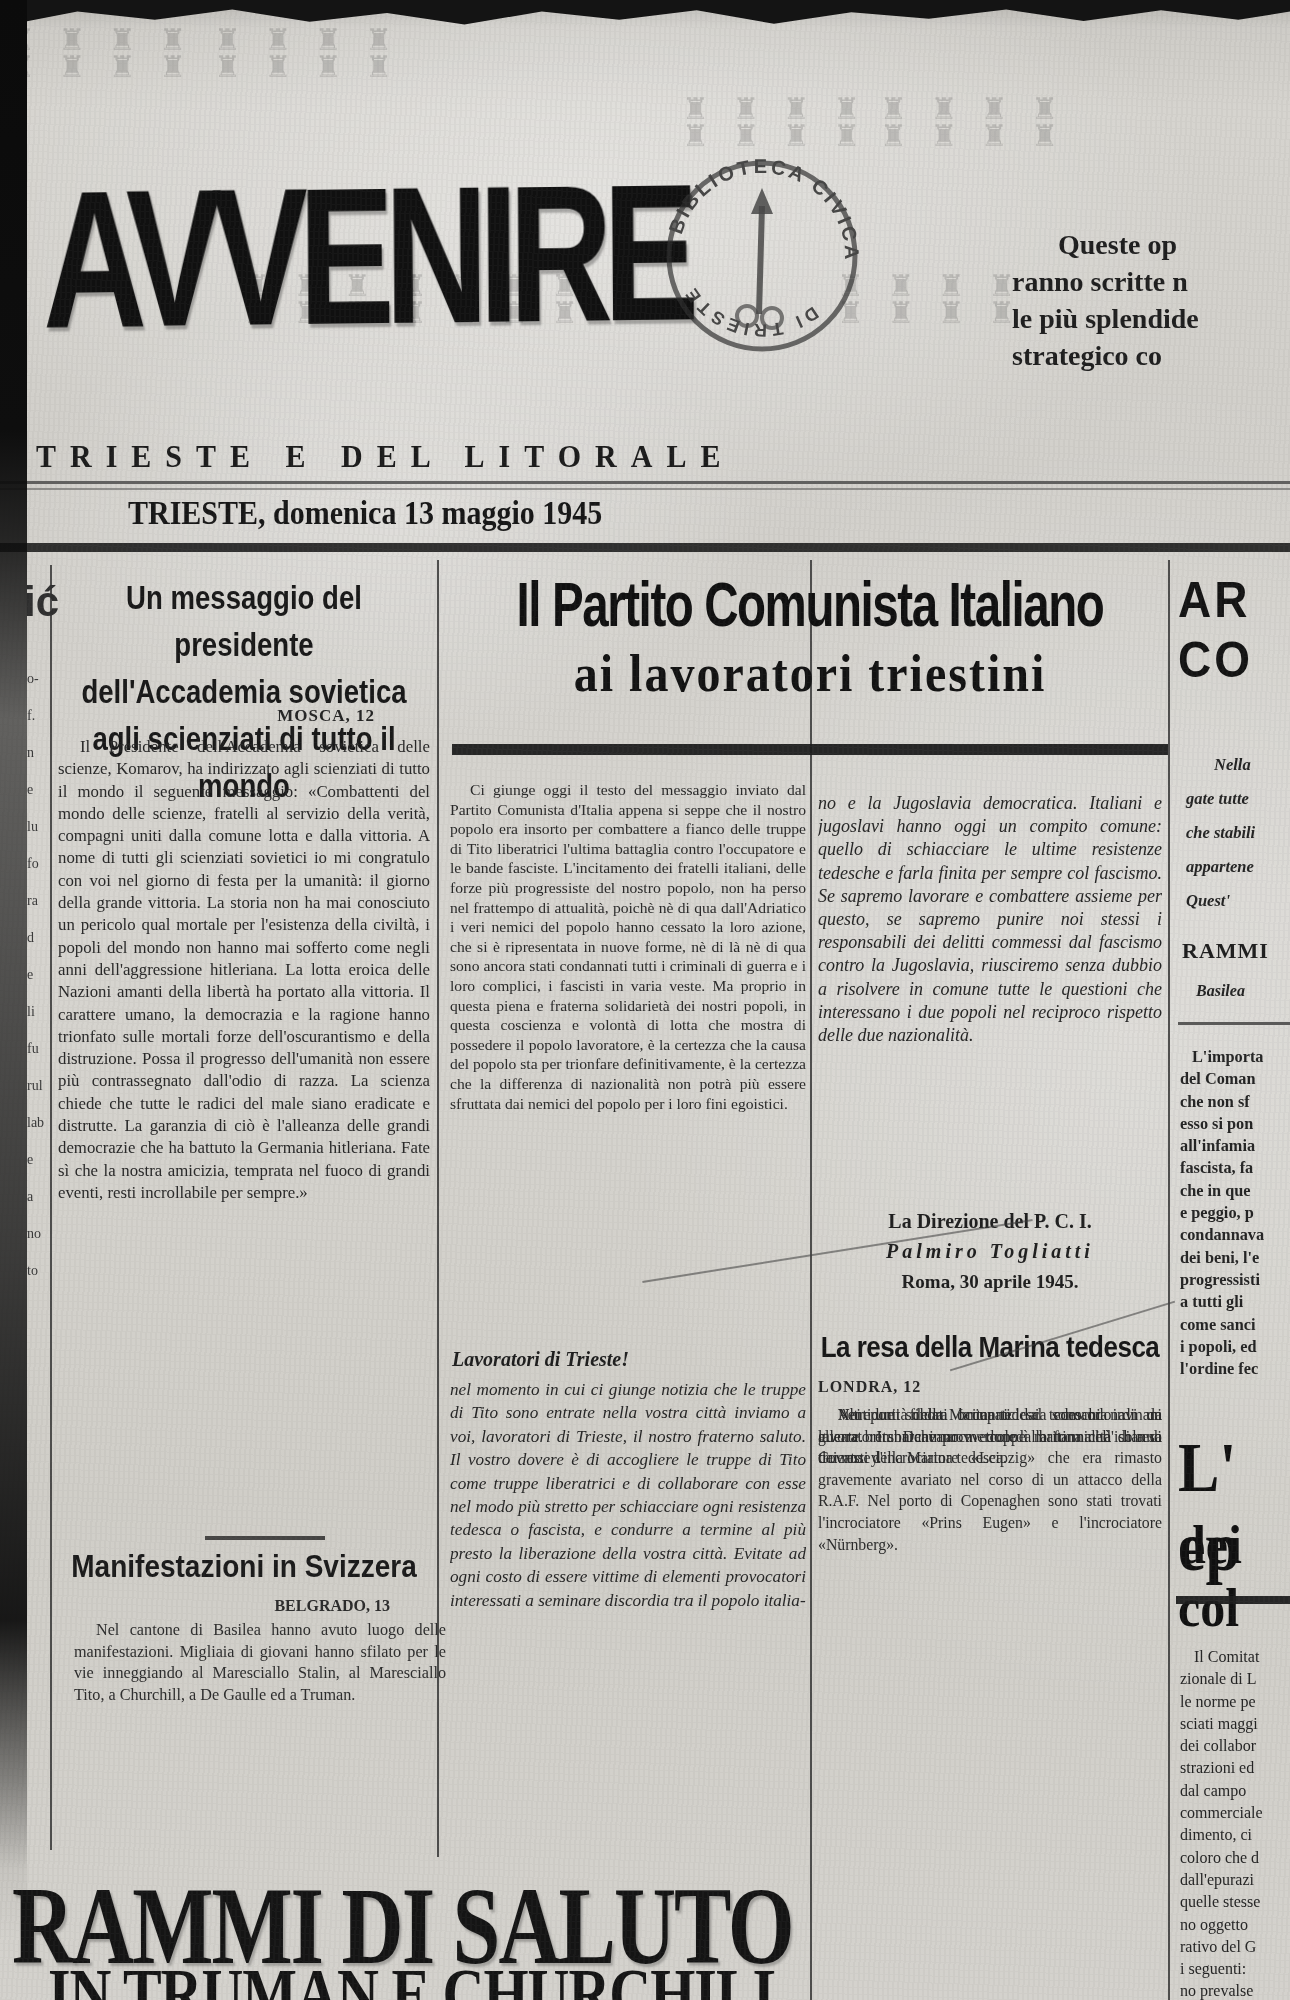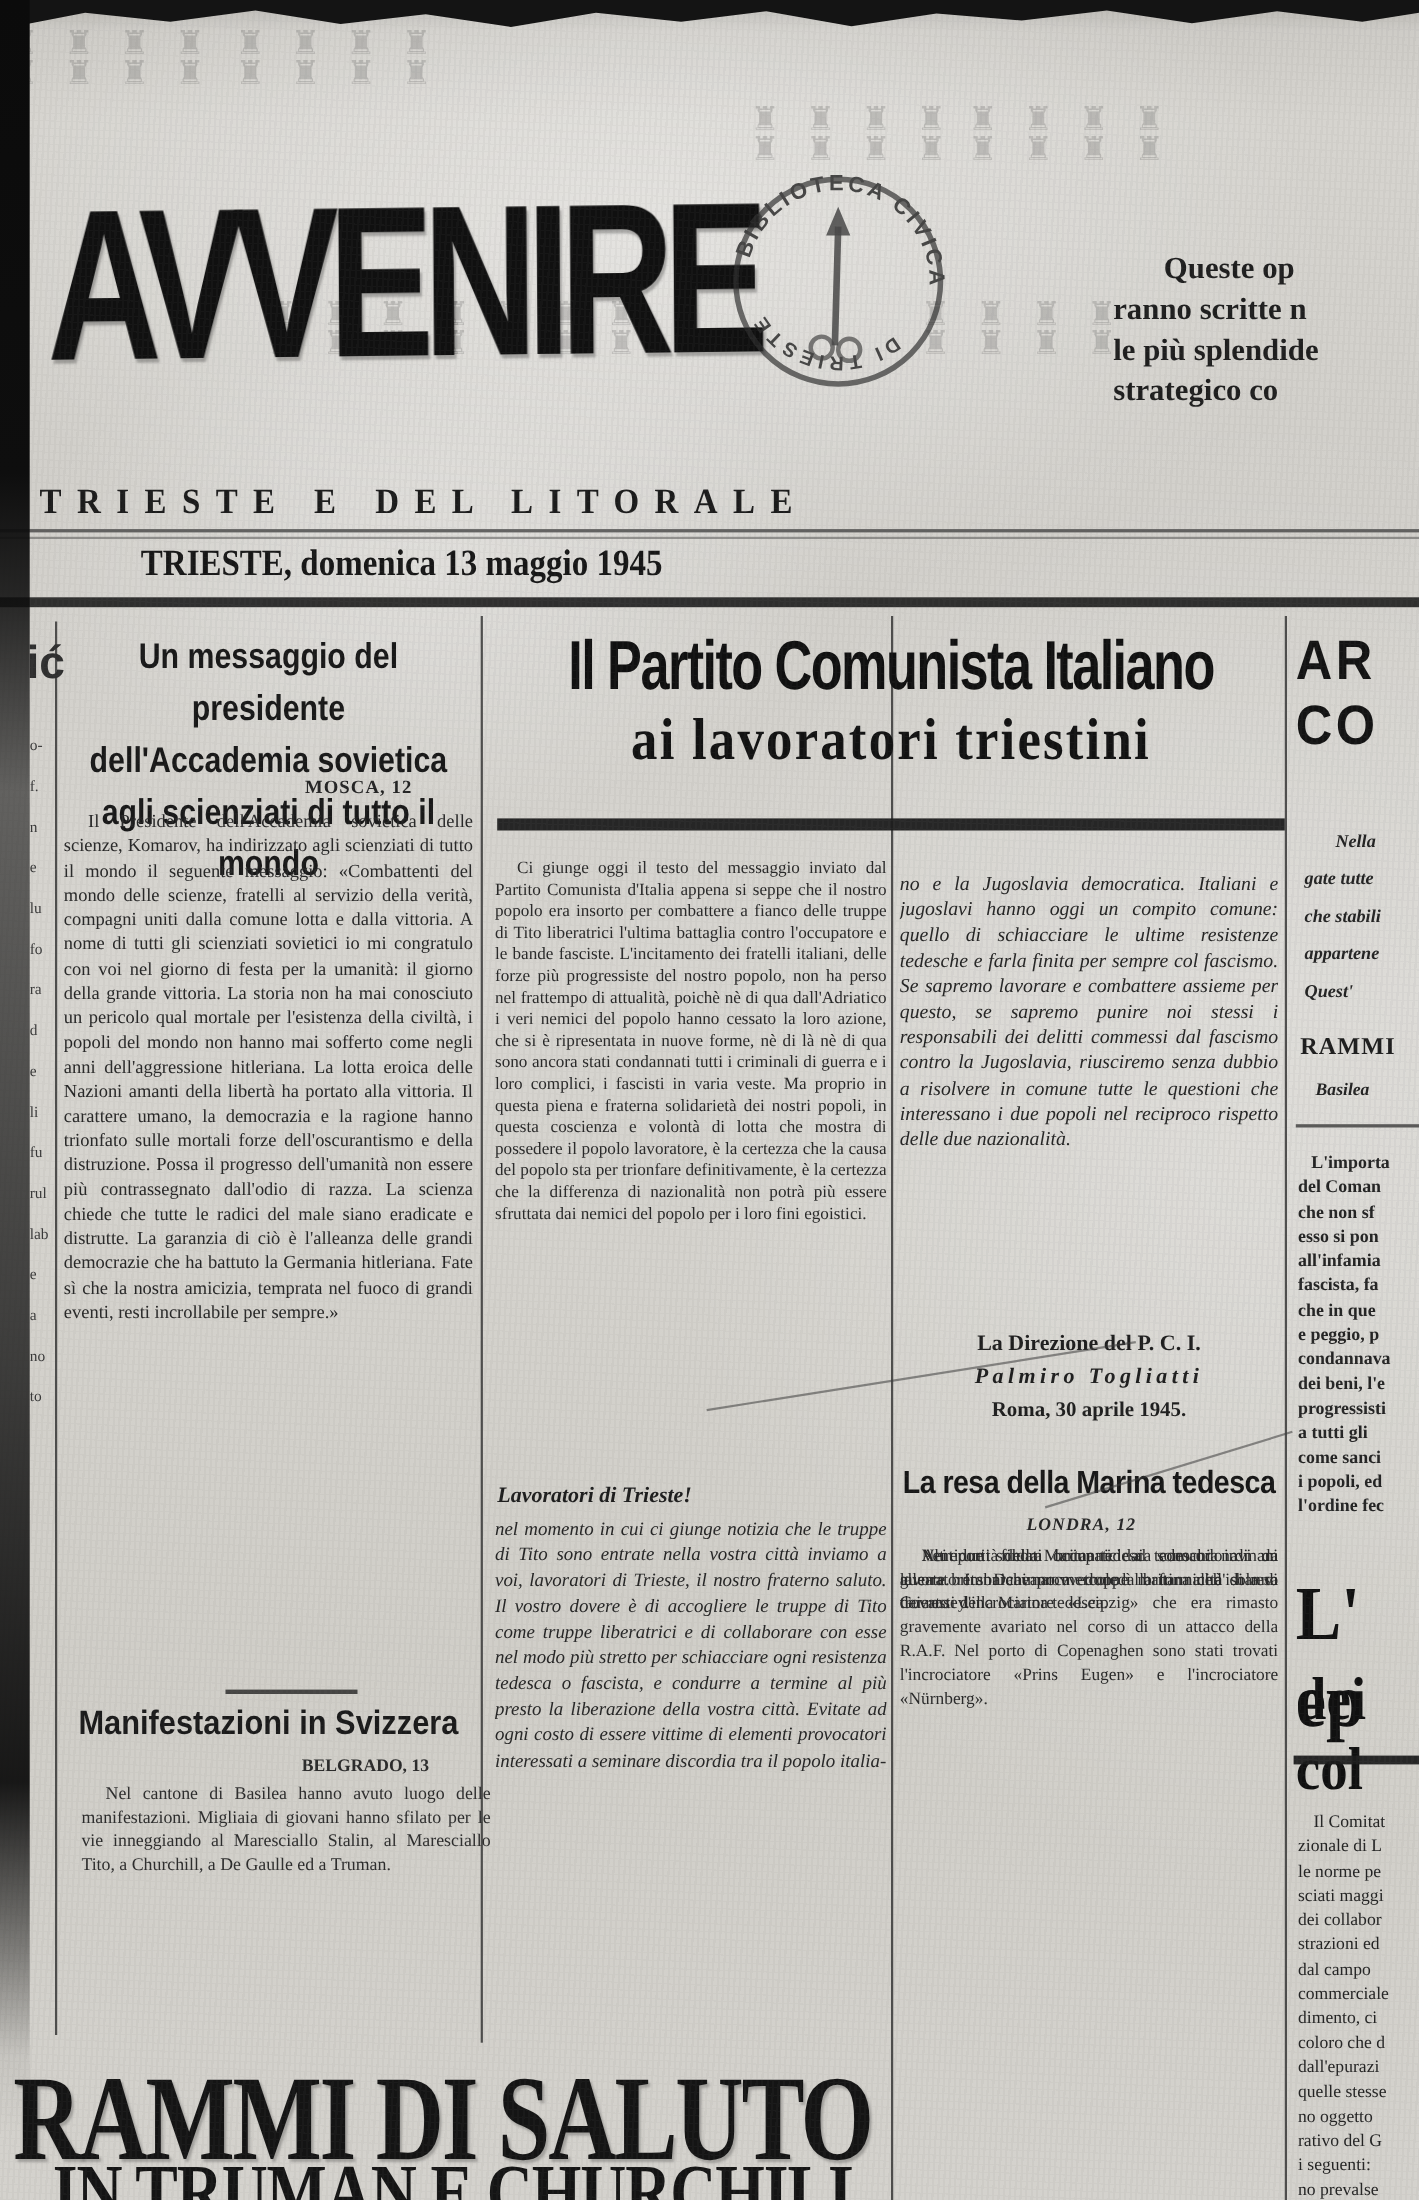--- a/index.html
+++ b/index.html
@@ -70,22 +70,22 @@
     line-height:23.4px;text-align:justify;color:#252525;filter:blur(.4px);overflow:hidden;}
   .c3-appeal{left:818px;top:792px;width:344px;height:356px;font-style:italic;font-size:18px;
     line-height:23.2px;text-align:justify;color:#242424;filter:blur(.4px);overflow:hidden;}
   .sig-org{left:818px;top:1210px;width:344px;text-align:center;font-weight:700;font-size:20px;color:#1e1e1e;filter:blur(.35px);}
   .sig-name{left:818px;top:1240px;width:344px;text-align:center;font-weight:700;font-style:italic;
     font-size:20px;letter-spacing:4px;color:#1e1e1e;filter:blur(.35px);}
   .sig-place{left:818px;top:1271px;width:344px;text-align:center;font-weight:700;font-size:19px;color:#1e1e1e;filter:blur(.35px);}
   .marina-head{left:812px;top:1330px;width:356px;text-align:center;font-family:"Liberation Sans",sans-serif;
     font-weight:800;font-size:26px;letter-spacing:-.5px;color:#161616;
     transform:scaleY(1.12);transform-origin:center top;filter:blur(.4px);}
-  .marina-date{left:818px;top:1378px;width:330px;text-align:center;font-weight:700;font-size:16px;
-    letter-spacing:1px;color:#262626;filter:blur(.5px);font-style:italic;}
+  .marina-date{left:818px;top:1378px;width:330px;text-align:left;font-weight:700;font-size:16px;
+    letter-spacing:1px;color:#262626;filter:blur(.5px);}
   .marina-body{left:818px;top:1404px;width:344px;height:596px;overflow:hidden;font-size:15.8px;
     line-height:21.6px;text-align:justify;color:#292929;filter:blur(.45px);}
   .marina-body p{position:static;margin:0 0 6px 0;text-indent:20px;}
   .c4{color:#232323;}
   .c4-arco{left:1178px;top:570px;font-family:"Liberation Sans",sans-serif;font-weight:900;
     font-size:46px;line-height:54px;letter-spacing:3px;white-space:pre-line;color:#131313;
     transform:scaleY(1.1);transform-origin:left top;filter:blur(.35px);}
   .c4-ital{left:1186px;top:748px;width:120px;font-style:italic;font-weight:700;font-size:16.5px;
     line-height:34px;white-space:pre-line;text-indent:28px;filter:blur(.5px);}
   .c4-mort{left:1182px;top:938px;font-weight:700;font-size:22px;letter-spacing:1px;color:#1d1d1d;filter:blur(.4px);}

